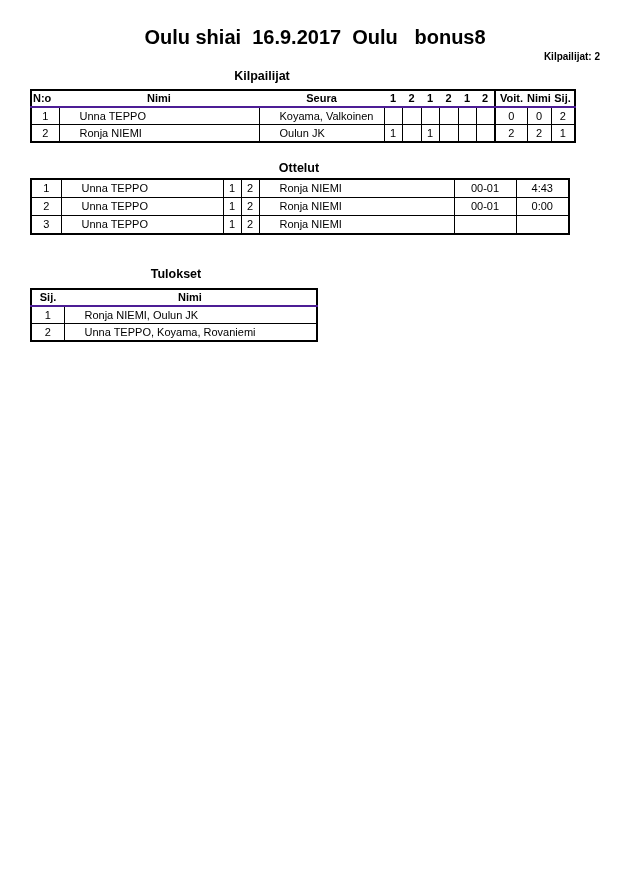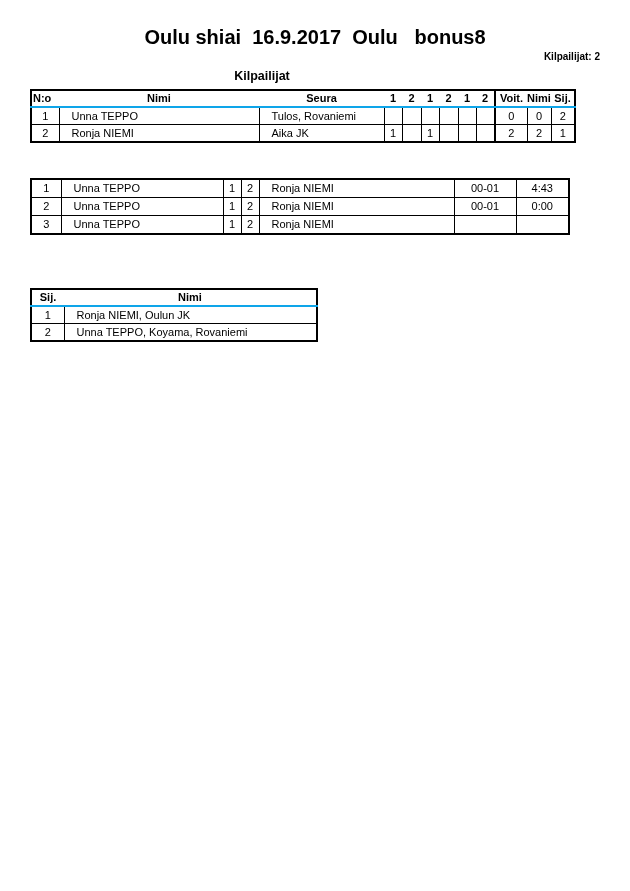--- a/index.html
+++ b/index.html
@@ -54,33 +54,33 @@
     padding: 0;
     font-size: 11px;
     overflow: hidden;
     white-space: nowrap;
     text-align: center;
     vertical-align: middle;
   }
   th {
     font-weight: bold;
     border: none;
-    border-bottom: 2px solid #0ea5e9;
+    border-bottom: 2px solid #4c1d95;
     height: 15px;
     line-height: 15px;
   }
   td {
     border: 1px solid #000;
     height: 16px;
     line-height: 16px;
   }
   #t-ottelut td { height: 17px; line-height: 17px; }
 
   .left  { text-align: left; padding-left: 1px; }
-  .name  { text-align: left; padding-left: 12px; }
+  .name  { text-align: left; padding-left: 20px; }
   .clip  { text-indent: -3px; }
   .thick-left { border-left: 2px solid #000; text-align: center; }
 </style>
 </head>
 <body>
 
 <div class="page">
 
   <div class="title">Oulu shiai  16.9.2017  Oulu   bonus8</div>
   <div class="count">Kilpailijat: 2</div>
@@ -112,48 +112,49 @@
       <th>2</th>
       <th>1</th>
       <th>2</th>
       <th class="thick-left">Voit.</th>
       <th>Nimi.</th>
       <th>Sij.</th>
     </tr>
     <tr>
       <td>1</td>
       <td class="name">Unna TEPPO</td>
-      <td class="name">Tulos, Rovaniemi</td>
+      <td class="name">Koyama, Valkoinen</td>
       <td></td>
       <td></td>
       <td></td>
       <td></td>
       <td></td>
       <td></td>
       <td class="thick-left">0</td>
       <td>0</td>
       <td>2</td>
     </tr>
     <tr>
       <td>2</td>
       <td class="name">Ronja NIEMI</td>
-      <td class="name">Aika JK</td>
+      <td class="name">Oulun JK</td>
       <td>1</td>
       <td></td>
       <td>1</td>
       <td></td>
       <td></td>
       <td></td>
       <td class="thick-left">2</td>
       <td>2</td>
       <td>1</td>
     </tr>
   </tbody>
     </table>
 
+  <div class="section-heading" id="h-ottelut">Ottelut</div>
   <table id="t-ottelut">
     <colgroup>
       <col style="width:30px">
         <col style="width:162px">
         <col style="width:18px">
       <col style="width:18px">
         <col style="width:195px">
         <col style="width:62px">
         <col style="width:53px">
     </colgroup>
@@ -181,20 +182,21 @@
       <td class="name">Unna TEPPO</td>
       <td>1</td>
       <td>2</td>
       <td class="name">Ronja NIEMI</td>
       <td></td>
       <td></td>
     </tr>
   </tbody>
     </table>
 
+  <div class="section-heading" id="h-tulokset">Tulokset</div>
   <table id="t-tulokset">
     <colgroup>
       <col style="width:33px">
         <col style="width:253px">
     </colgroup>
     <tbody>
         <tr>
       <th>Sij.</th>
       <th>Nimi</th>
     </tr>

